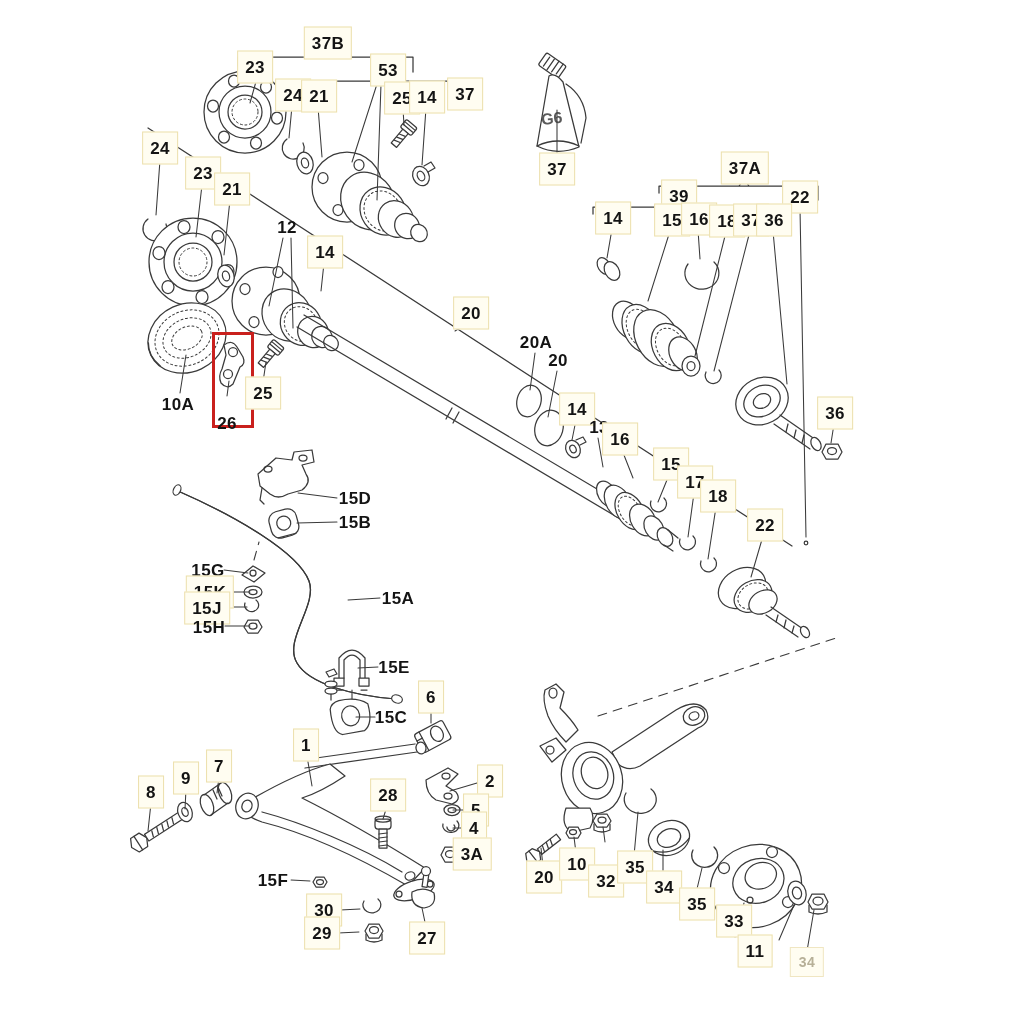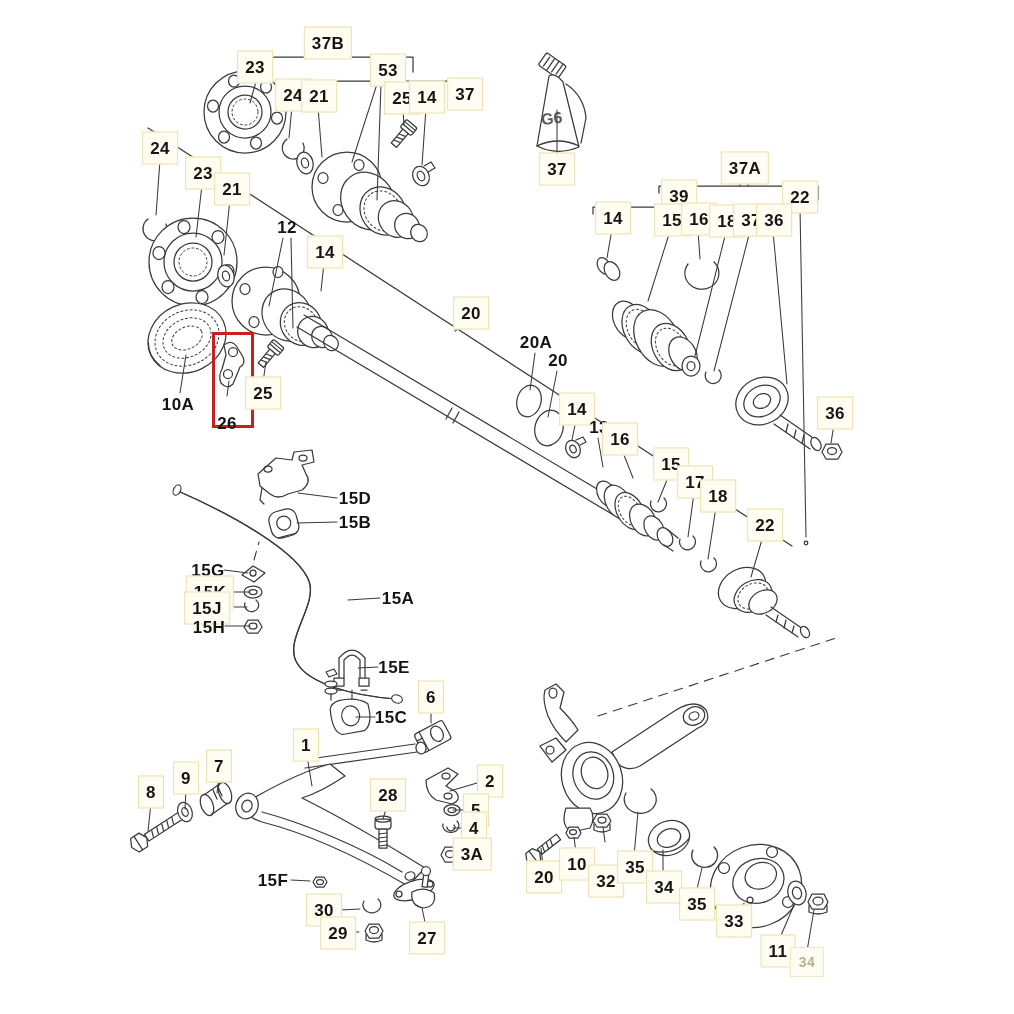--- a/index.html
+++ b/index.html
@@ -489,26 +489,26 @@
       <div class="label box" style="left: 388px; top: 795px;">28</div>
       <div class="label box" style="left: 490px; top: 781px;">2</div>
       <div class="label box" style="left: 476px; top: 810px;">5</div>
       <div class="label box" style="left: 474px; top: 828px;">4</div>
       <div class="label box" style="left: 472px; top: 854px;">3A</div>
       <div class="label box" style="left: 151px; top: 792px;">8</div>
       <div class="label box" style="left: 186px; top: 778px;">9</div>
       <div class="label box" style="left: 219px; top: 766px;">7</div>
       <div class="label plain" style="left: 273px; top: 880px;">15F</div>
       <div class="label box" style="left: 324px; top: 910px;">30</div>
-      <div class="label box" style="left: 338px; top: 933px;">29</div>
+      <div class="label box" style="left: 322px; top: 933px;">29</div>
       <div class="label box" style="left: 427px; top: 938px;">27</div>
       <div class="label box" style="left: 544px; top: 877px;">20</div>
       <div class="label box" style="left: 577px; top: 864px;">10</div>
       <div class="label box" style="left: 606px; top: 853px; margin-top: 28px;">32</div>
       <div class="label box" style="left: 635px; top: 867px;">35</div>
       <div class="label box" style="left: 664px; top: 887px;">34</div>
       <div class="label box" style="left: 697px; top: 904px;">35</div>
       <div class="label box" style="left: 734px; top: 921px;">33</div>
-      <div class="label box" style="left: 778px; top: 951px;">11</div>
+      <div class="label box" style="left: 755px; top: 951px;">11</div>
       <div class="label faint" style="left: 807px; top: 962px;">34</div>
     </div>
 
 </div>
 
 </body></html>

